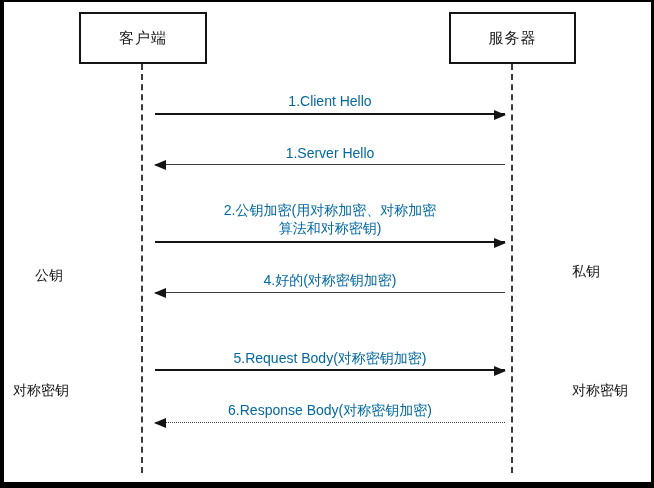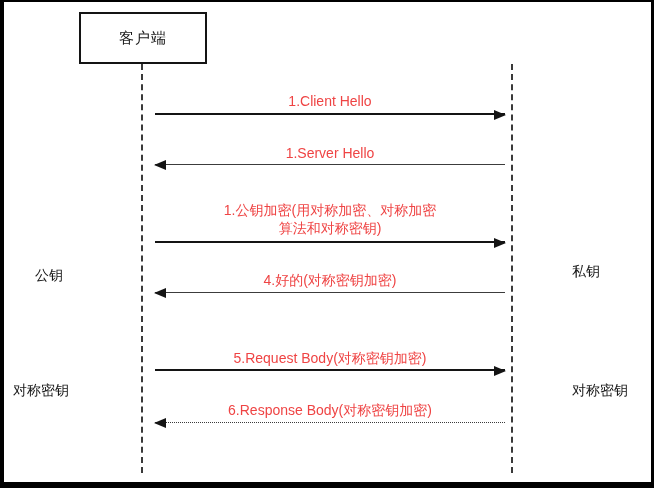--- a/index.html
+++ b/index.html
@@ -39,21 +39,21 @@
     border-left: 2px dashed #3a3a3a;
   }
   .lifeline-client { left: 141px; }
   .lifeline-server { left: 511px; }
 
   .msg { position: absolute; left: 155px; width: 350px; }
   .msg-label {
     position: absolute; left: 0; width: 100%;
     text-align: center; font-size: 14px;
     white-space: pre-line; line-height: 18px;
-    color: #ef4444;
+    color: #0369a1;
   }
   .msg-line { position: absolute; left: 0; width: 100%; height: 0; }
   .line-solid-thick { border-top: 2px solid #141414; }
   .line-solid-thin  { border-top: 1px solid #3c3c3c; }
   .line-dotted      { border-top: 1px dotted #3c3c3c; }
 
   .head { position: absolute; width: 0; height: 0; top: 50%; }
   .head-right {
     right: -1px; transform: translateY(-50%);
     border-left: 12px solid #141414;
@@ -75,40 +75,43 @@
 </style>
 </head>
 <body>
 
 <div class="frame">
   <div class="canvas">
 
     <div class="actor-box actor-client">
       <span>客户端</span>
     </div>
+    <div class="actor-box actor-server">
+      <span>服务器</span>
+    </div>
 
     <div class="lifeline lifeline-client"></div>
     <div class="lifeline lifeline-server"></div>
 
     <div class="msg">
       <div class="msg-label" style="top:92px">1.Client Hello</div>
       <div class="msg-line line-solid-thick" style="top:113px">
         <span class="head head-right"></span>
       </div>
     </div>
 
     <div class="msg">
       <div class="msg-label" style="top:144px">1.Server Hello</div>
       <div class="msg-line line-solid-thin" style="top:164px">
         <span class="head head-left"></span>
       </div>
     </div>
 
     <div class="msg">
-      <div class="msg-label" style="top:201px">1.公钥加密(用对称加密、对称加密
+      <div class="msg-label" style="top:201px">2.公钥加密(用对称加密、对称加密
 算法和对称密钥)</div>
       <div class="msg-line line-solid-thick" style="top:241px">
         <span class="head head-right"></span>
       </div>
     </div>
 
     <div class="msg">
       <div class="msg-label" style="top:271px">4.好的(对称密钥加密)</div>
       <div class="msg-line line-solid-thin" style="top:292px">
         <span class="head head-left"></span>

